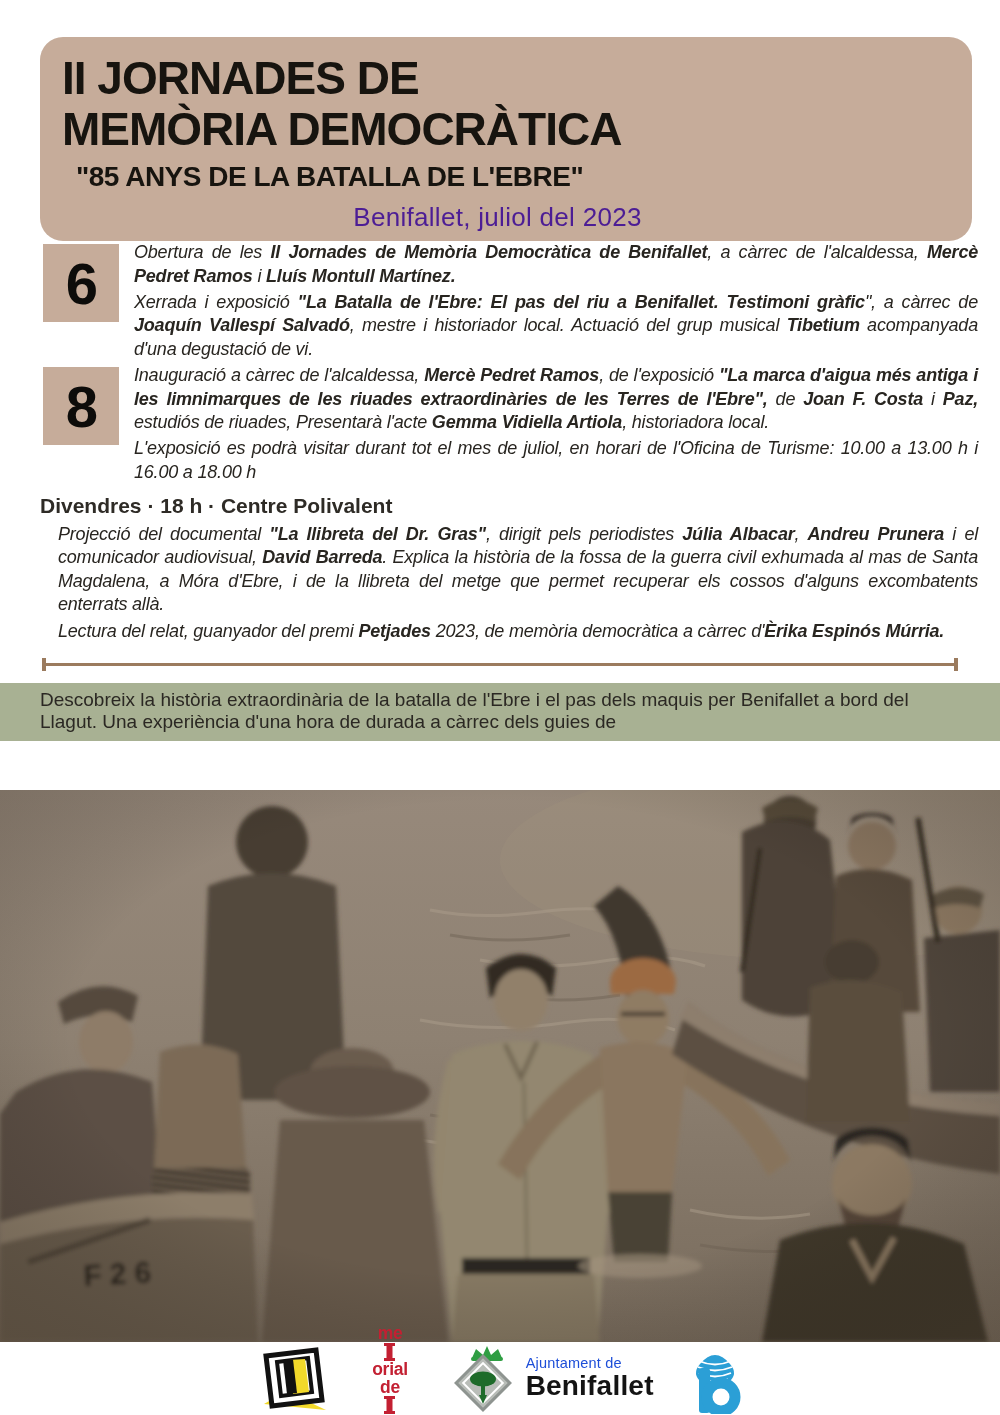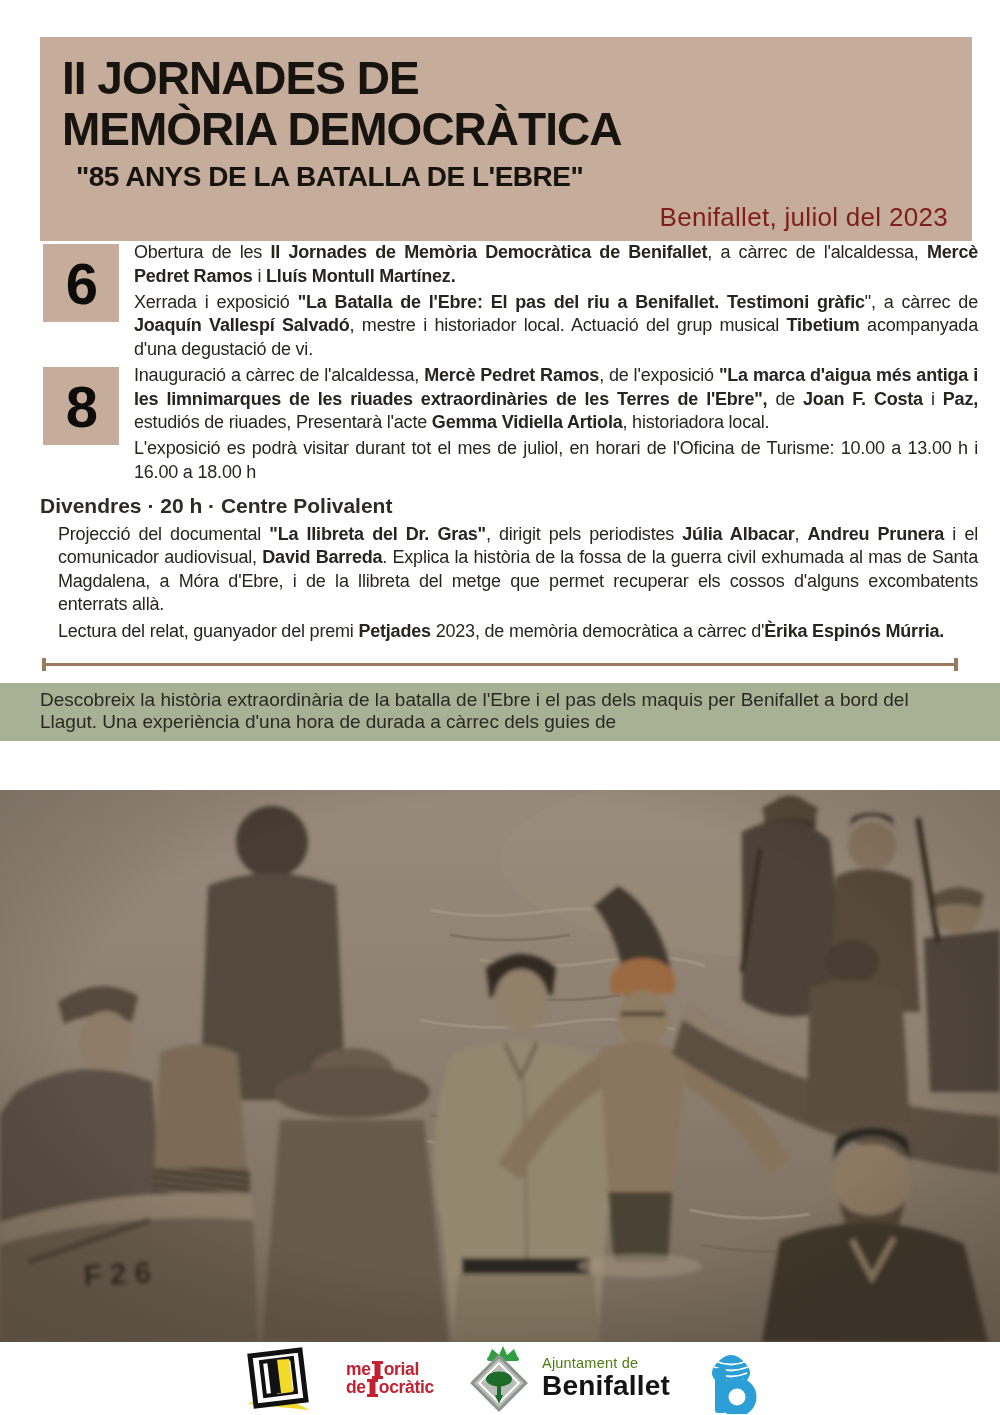--- a/index.html
+++ b/index.html
@@ -2,52 +2,52 @@
 <html><head>
 <meta charset="utf-8">
 <style>
   html,body{margin:0;padding:0;background:#ffffff;}
   .poster{
     position:relative;width:1000px;height:1415px;background:#ffffff;overflow:hidden;
     font-family:"Liberation Sans",sans-serif;color:#272420;
   }
   .upper{height:790px;overflow:hidden;}
   
-  .masthead{background:#c6ac9a;margin:37px 28px 0 40px;padding:16px 24px 8px 22px;}
+  .masthead{background:#c6ac9a;margin:37px 28px 0 40px;padding:16px 39px 8px 22px;border-radius:23px;}
   .title-line{font-weight:bold;font-size:46px;line-height:1.10;letter-spacing:-1px;color:#17140f;}
   .subtitle{font-weight:bold;font-size:28px;letter-spacing:-0.5px;color:#17140f;margin:7px 0 0 14px;}
-  .place-date{text-align:right;font-size:26px;color:#7f1d1d;letter-spacing:0.3px;margin-top:9px;}
+  .place-date{text-align:center;font-size:26px;color:#4c1d95;letter-spacing:0.3px;margin-top:9px;}
   
   .section-heading{font-weight:bold;font-size:21px;color:#2e2b26;margin:7px 22px 5px 40px;}
   .event-row{display:flex;margin:0 22px 0 43px;}
   .daybox{flex:none;width:76px;height:78px;margin-top:3px;background:#c6ac9a;
           display:flex;align-items:center;justify-content:center;
           font-size:58px;font-weight:bold;color:#0d0c0a;letter-spacing:-2px;}
   .event-body{margin-left:15px;font-size:18px;line-height:1.30;text-align:justify;
-              letter-spacing:-0.2px;color:#282520;}
+              letter-spacing:-0.2px;color:#282520;font-style:italic;}
   .event-body p{margin:0 0 3px 0;}
   .event-body b{font-weight:bold;}
   
   .rule{margin:12px 42px 0 42px;height:13px;position:relative;
         border-left:4px solid #9b7b5e;border-right:4px solid #9b7b5e;}
   .rule::before{content:"";position:absolute;left:0;right:0;top:5px;height:3px;background:#9b7b5e;}
   
   .banner{padding:6px 30px 8px 40px;font-size:19px;line-height:1.17;color:#2b2823;}
   .banner p{margin:0;}
   .banner-green{background:#a8b193;margin-top:12px;}
   
   .photo{position:absolute;top:790px;left:0;width:1000px;height:552px;display:block;}
   
   .footer{position:absolute;top:1342px;left:0;width:1000px;height:73px;background:#ffffff;
           display:flex;align-items:center;justify-content:center;gap:32px;}
   .logo{display:flex;align-items:center;gap:10px;}
   .memorial-text{color:#c32032;font-weight:bold;font-size:17.5px;line-height:1.02;letter-spacing:-0.3px;}
-  .memorial-text .row{display:flex;align-items:center;}
+  .memorial-text .row{display:flex;align-items:center;flex-direction:column;}
   .pillar{display:inline-block;margin:0 1px;}
-  .ajuntament-text .l1{font-size:14.5px;color:#4d7c0f;letter-spacing:0.2px;}
+  .ajuntament-text .l1{font-size:14.5px;color:#1d4ed8;letter-spacing:0.2px;}
   .ajuntament-text .l2{font-size:28px;font-weight:bold;color:#141414;letter-spacing:0.2px;margin-top:-1px;}
 </style>
 </head>
 <body>
 
 <div class="poster">
   <div class="upper">
 
     <div class="masthead">
       <div class="title-line">II JORNADES DE</div>
@@ -65,21 +65,21 @@
     </div>
 
     <div class="event-row">
       <div class="daybox">8</div>
       <div class="event-body">
         <p><span>Inauguració a càrrec de l'alcaldessa, </span><b>Mercè Pedret Ramos</b><span>, de l'exposició </span><b>"La marca d'aigua més antiga i les limnimarques de les riuades extraordinàries de les Terres de l'Ebre",</b><span>  de </span><b>Joan F. Costa</b><span> i </span><b>Paz,</b><span> estudiós de riuades,  Presentarà l'acte </span><b>Gemma Vidiella Artiola</b><span>, historiadora local.</span></p>
         <p><span>L'exposició es podrà visitar durant tot el mes de juliol, en horari de l'Oficina de Turisme: 10.00 a 13.00 h i 16.00 a 18.00 h</span></p>
       </div>
     </div>
 
-    <div class="section-heading">Divendres · 20 h · Centre Polivalent</div>
+    <div class="section-heading">Divendres · 18 h · Centre Polivalent</div>
     <div class="event-row">
       <div class="event-body">
         <p><span>Projecció del documental </span><b>"La llibreta del Dr. Gras"</b><span>, dirigit pels periodistes </span><b>Júlia Albacar</b><span>, </span><b>Andreu Prunera</b><span> i el comunicador audiovisual, </span><b>David Barreda</b><span>. Explica la història de la fossa de la guerra civil exhumada al mas de Santa Magdalena, a Móra d'Ebre, i de la llibreta del metge que permet recuperar els cossos d'alguns excombatents enterrats allà.</span></p>
         <p><span>Lectura del relat, guanyador del premi </span><b>Petjades</b><span> 2023, de memòria democràtica a càrrec d'</span><b>Èrika Espinós Múrria.</b></p>
       </div>
     </div>
 
     <div class="rule"></div>
 
     <div class="banner banner-green">

